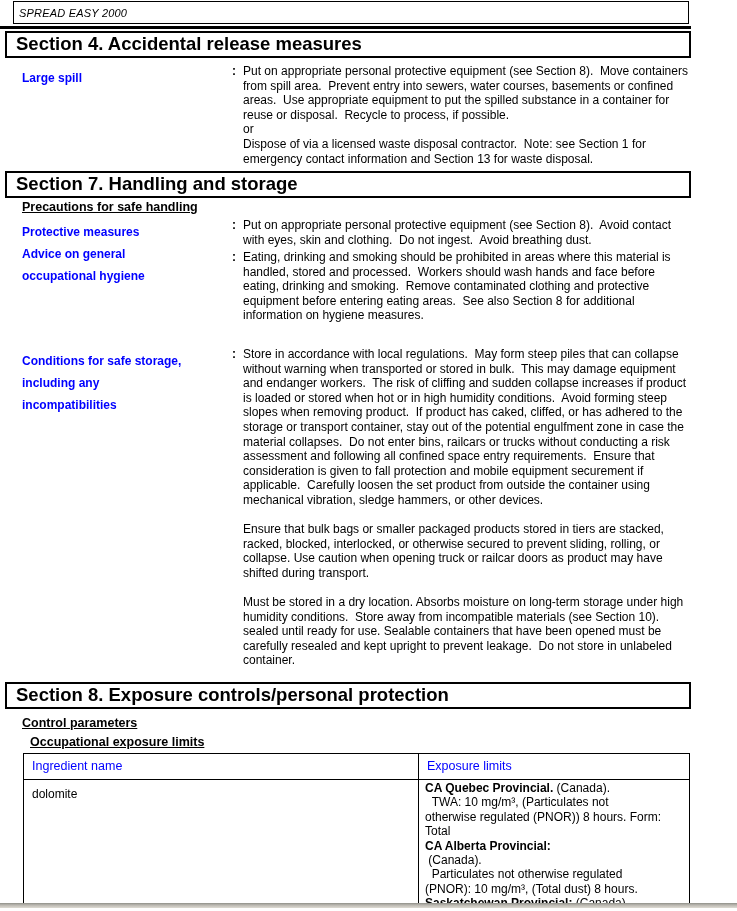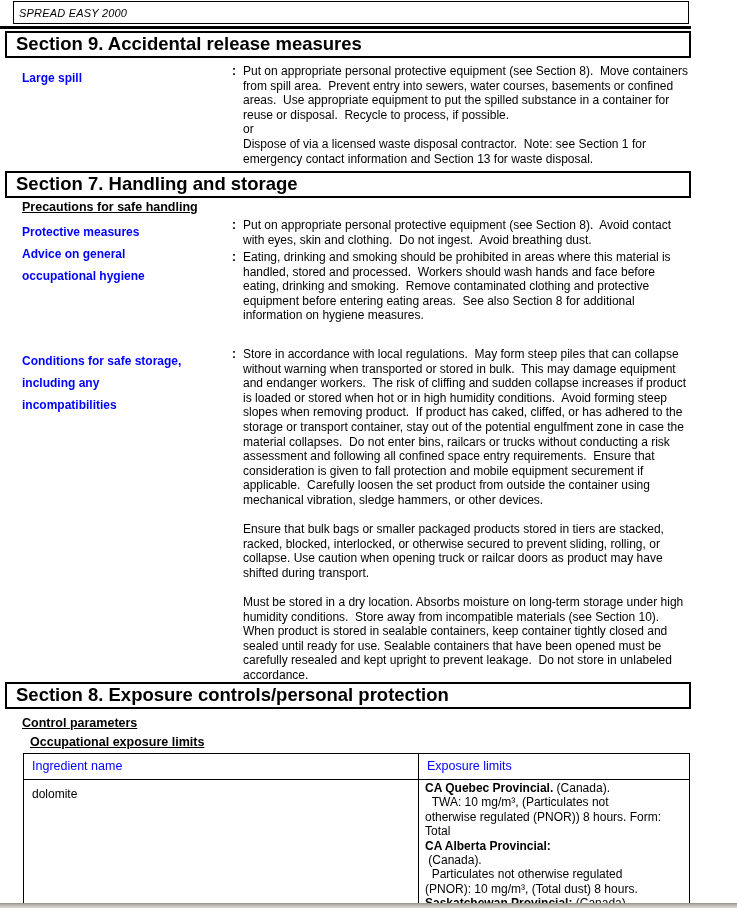--- a/index.html
+++ b/index.html
@@ -61,21 +61,21 @@
 <body>
 
 <div id="page">
 
   <div id="product-strip">
     <div class="pname">SPREAD EASY 2000</div>
   </div>
   <div id="thick-rule"></div>
 
   <div class="section-box" style="top:31px">
-    <div class="section-title">Section 9. Accidental release measures</div>
+    <div class="section-title">Section 4. Accidental release measures</div>
   </div>
 
   <div class="lbl" style="top:64px">
       <div class="tl">Large spill</div>
     </div>
   <div class="colon" style="top:64px">:</div>
   <div class="body-lines" style="top:64px">
       <div class="tl">Put on appropriate personal protective equipment (see Section 8).  Move containers</div>
       <div class="tl">from spill area.  Prevent entry into sewers, water courses, basements or confined</div>
       <div class="tl">areas.  Use appropriate equipment to put the spilled substance in a container for</div>
@@ -132,24 +132,23 @@
       <div class="tl">applicable.  Carefully loosen the set product from outside the container using</div>
       <div class="tl">mechanical vibration, sledge hammers, or other devices.</div>
       <div class="tl"></div>
       <div class="tl">Ensure that bulk bags or smaller packaged products stored in tiers are stacked,</div>
       <div class="tl">racked, blocked, interlocked, or otherwise secured to prevent sliding, rolling, or</div>
       <div class="tl">collapse. Use caution when opening truck or railcar doors as product may have</div>
       <div class="tl">shifted during transport.</div>
       <div class="tl"></div>
       <div class="tl">Must be stored in a dry location. Absorbs moisture on long-term storage under high</div>
       <div class="tl">humidity conditions.  Store away from incompatible materials (see Section 10).</div>
-      <div class="tl">When product is stored in sealable containers, keep container tightly closed and</div>
       <div class="tl">sealed until ready for use. Sealable containers that have been opened must be</div>
       <div class="tl">carefully resealed and kept upright to prevent leakage.  Do not store in unlabeled</div>
-      <div class="tl">accordance.</div>
+      <div class="tl">container.</div>
     </div>
 
   <div class="section-box" style="top:682px">
     <div class="section-title">Section 8. Exposure controls/personal protection</div>
   </div>
 
   <div class="doclink" style="left:22px; top:716px">Control parameters</div>
   <div class="doclink" style="left:30px; top:735px">Occupational exposure limits</div>
 
   <div id="oel-table">

